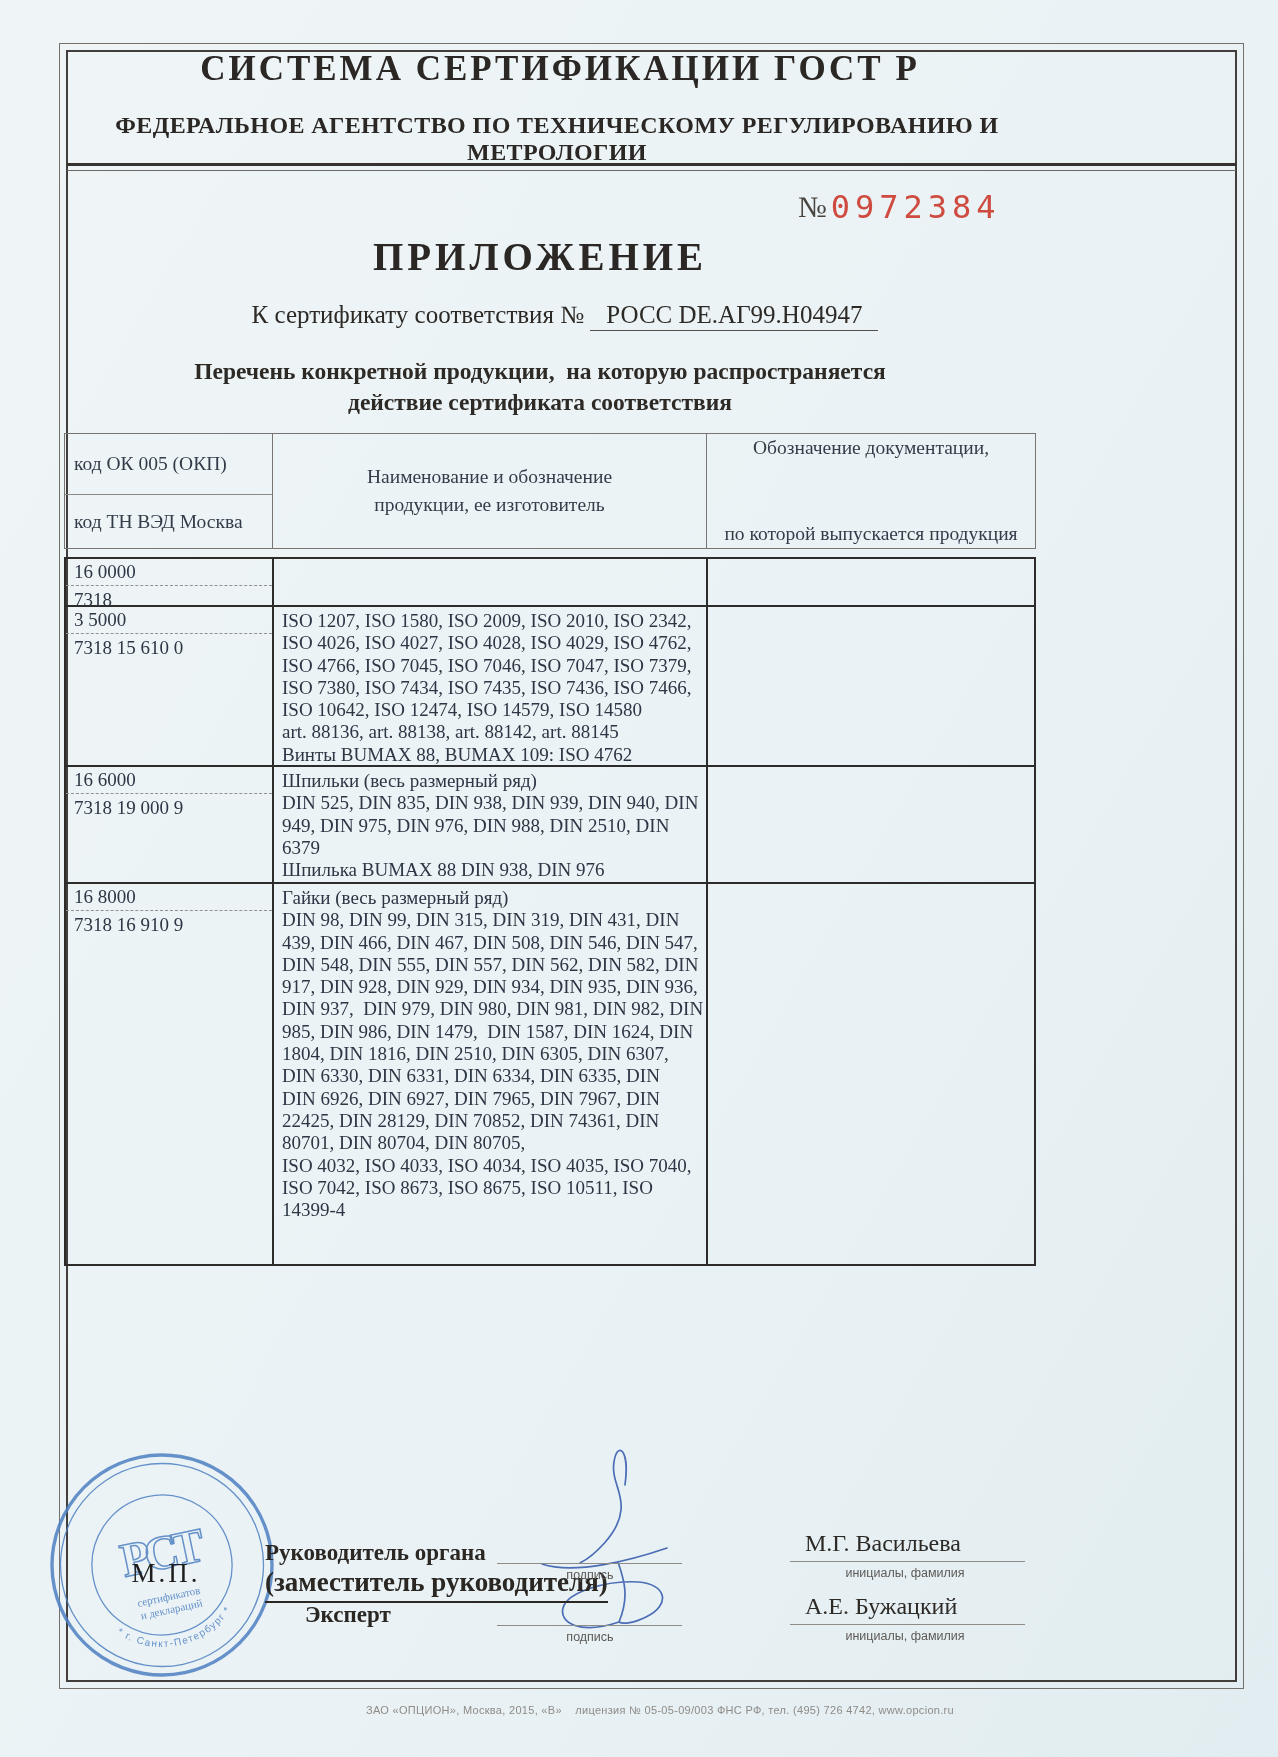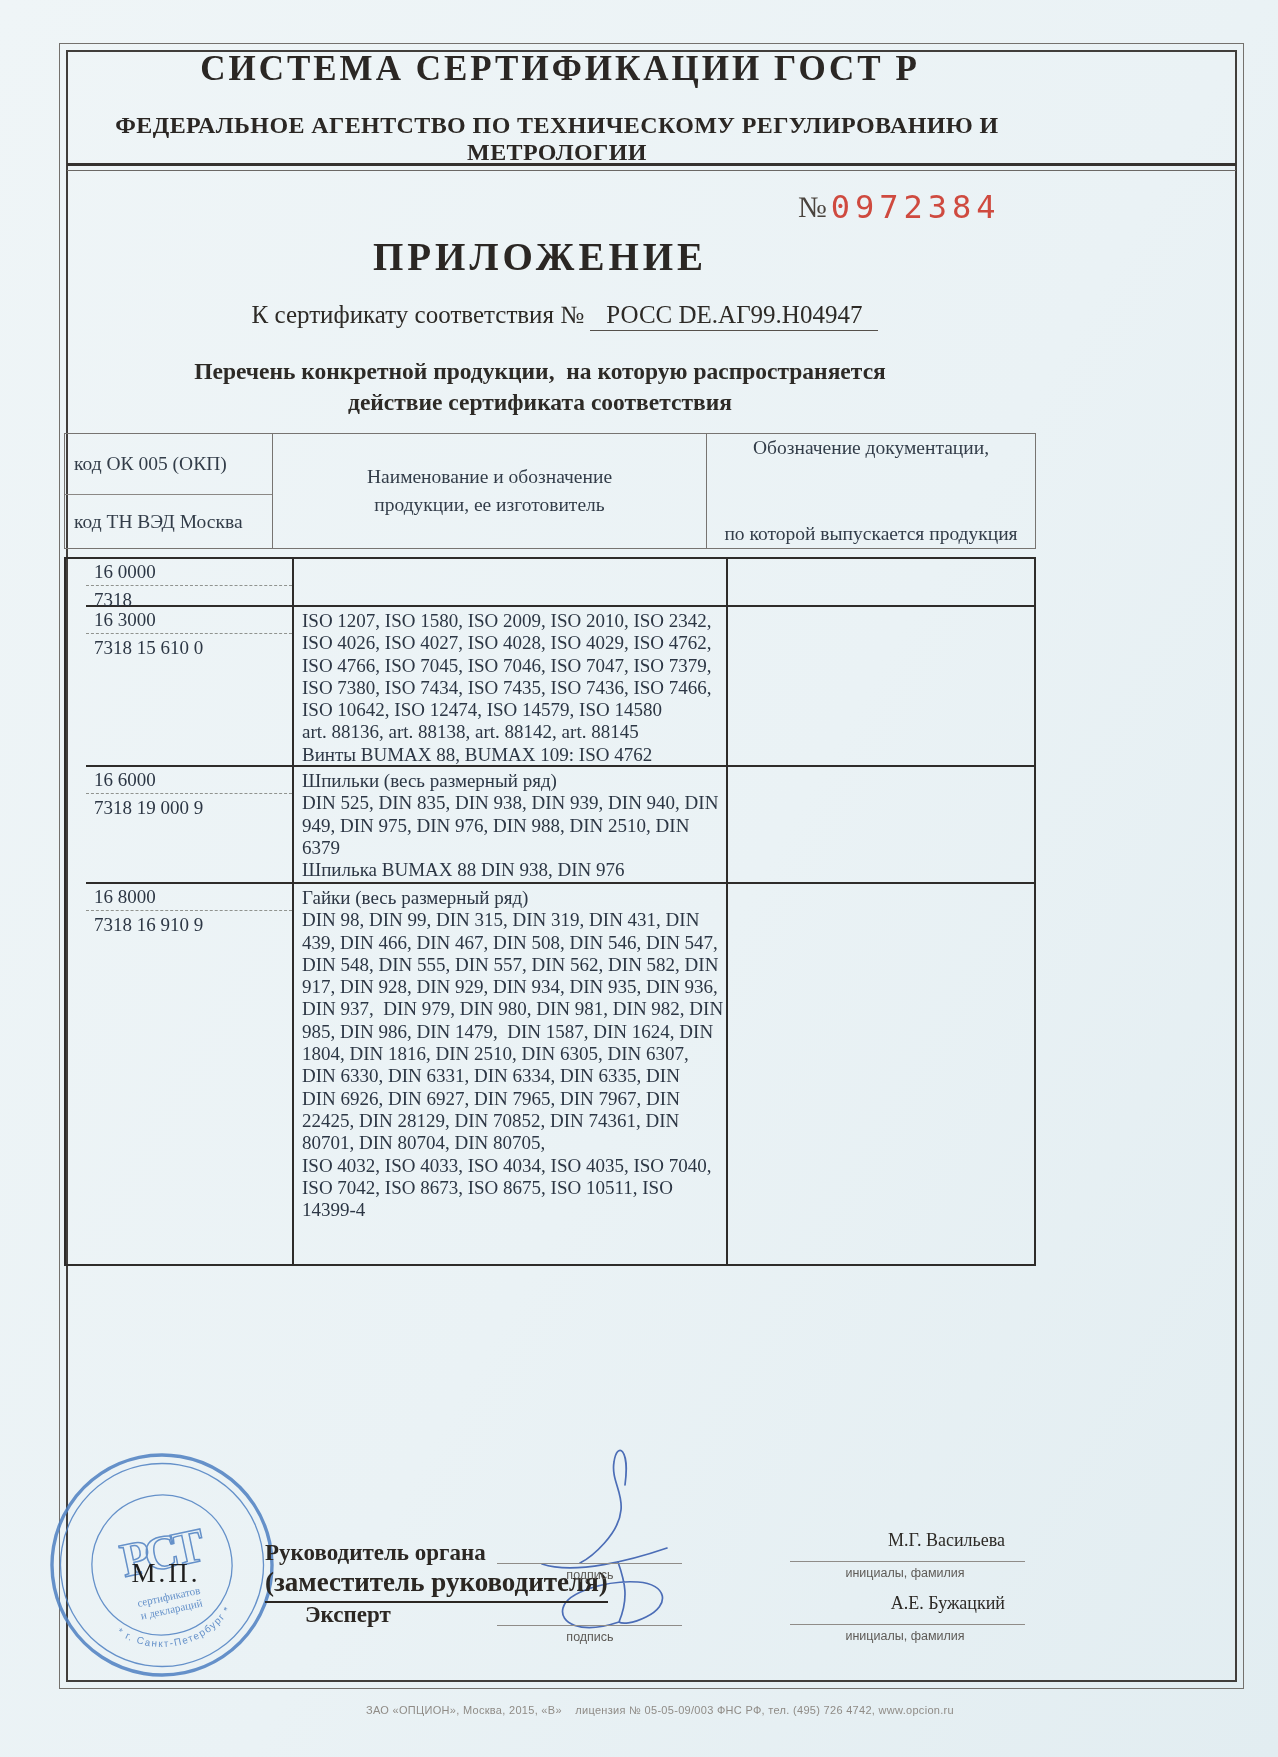--- a/index.html
+++ b/index.html
@@ -32,41 +32,41 @@
   .thead{left:64px;top:433px;width:972px;height:116px;border:1.4px solid #777471;
          display:grid;grid-template-columns:208px 434px auto;font-size:19.5px;color:#333d49;}
   .th1{border-right:1.4px solid #777471;display:flex;flex-direction:column;}
   .th1-top{flex:0 0 60px;border-bottom:1.2px solid #8b8885;display:flex;align-items:center;padding-left:9px;}
   .th1-bot{flex:1;display:flex;align-items:center;padding-left:9px;}
   .th2{border-right:1.4px solid #777471;display:flex;flex-direction:column;justify-content:center;text-align:center;line-height:28px;}
   .th3{display:flex;flex-direction:column;justify-content:space-between;text-align:center;line-height:28px;}
 
   
   .tbody{left:64px;top:557px;width:972px;border:2.5px solid #2e2c2a;font-size:19px;color:#2c3644;}
-  .trow{display:grid;grid-template-columns:208px 434px auto;border-bottom:2.5px solid #2e2c2a;box-sizing:border-box;margin-left:20px;}
+  .trow{display:grid;grid-template-columns:208px 434px auto;border-bottom:2.5px solid #2e2c2a;box-sizing:border-box;}
   .trow:last-child{border-bottom:none;}
   .trow-1{height:48px;} .trow-2{height:160px;} .trow-3{height:117px;} .trow-4{height:380px;}
   .tc1{border-right:2px solid #2e2c2a;box-sizing:border-box;}
   .okp{padding:2px 0 3px 8px;border-bottom:1.5px dashed #90938f;line-height:21px;white-space:pre;}
   .tnved{padding:3px 0 0 8px;line-height:21px;white-space:pre;}
   .tc2{border-right:2px solid #2e2c2a;box-sizing:border-box;padding:3px 2px 0 8px;}
   .tline{line-height:22.3px;white-space:pre;}
   .tc3{}
 
   
   .role1a{left:265px;top:1540px;font-size:23px;font-weight:bold;color:#2b2723;}
   .role1b{left:265px;top:1567px;font-size:27px;font-weight:bold;color:#2b2723;border-bottom:2.2px solid #2b2723;padding-bottom:3px;}
   .role2{left:265px;top:1602px;font-size:23px;font-weight:bold;color:#2b2723;margin-left:40px;}
   .sig-line{border-top:1.5px solid #8f8c88;height:0;}
   .sig-line1{left:497px;top:1563px;width:185px;}
   .sig-line2{left:497px;top:1625px;width:185px;}
   .cap{font-family:"Liberation Sans",sans-serif;font-size:12.5px;color:#5d5a56;text-align:center;}
   .cap1{left:540px;top:1568px;width:100px;}
   .cap2{left:540px;top:1630px;width:100px;}
-  .name{font-size:18px;color:#2d2a26;text-align:right;}
+  .name{font-size:24px;color:#2d2a26;text-align:left;}
   .name1{left:805px;top:1530px;width:200px;}
   .name2{left:805px;top:1593px;width:200px;}
   .name-line1{left:790px;top:1561px;width:235px;}
   .name-line2{left:790px;top:1624px;width:235px;}
   .ncap1{left:805px;top:1566px;width:200px;}
   .ncap2{left:805px;top:1629px;width:200px;}
 
   
   .stamp{left:45px;top:1448px;width:234px;height:234px;opacity:0.85;}
   .mp{left:118px;top:1558px;width:96px;text-align:center;font-size:27px;letter-spacing:3px;color:#1e1d1c;}
@@ -124,21 +124,21 @@
       <div class="tc1">
         <div class="okp">16 0000</div>
         <div class="tnved">7318</div>
       </div>
       <div class="tc2"></div>
       <div class="tc3"></div>
     </div>
 
     <div class="trow trow-2">
       <div class="tc1">
-        <div class="okp">16 3000</div>
+        <div class="okp">3 5000</div>
         <div class="tnved">7318 15 610 0</div>
       </div>
       <div class="tc2">
           <div class="tline">ISO 1207, ISO 1580, ISO 2009, ISO 2010, ISO 2342,</div>
           <div class="tline">ISO 4026, ISO 4027, ISO 4028, ISO 4029, ISO 4762,</div>
           <div class="tline">ISO 4766, ISO 7045, ISO 7046, ISO 7047, ISO 7379,</div>
           <div class="tline">ISO 7380, ISO 7434, ISO 7435, ISO 7436, ISO 7466,</div>
           <div class="tline">ISO 10642, ISO 12474, ISO 14579, ISO 14580</div>
           <div class="tline">art. 88136, art. 88138, art. 88142, art. 88145</div>
           <div class="tline">Винты BUMAX 88, BUMAX 109: ISO 4762</div>

